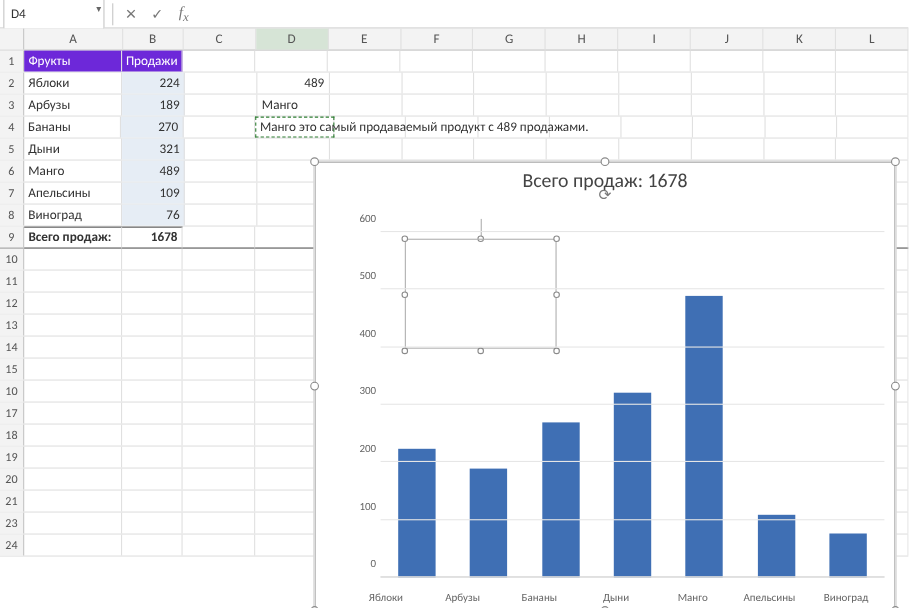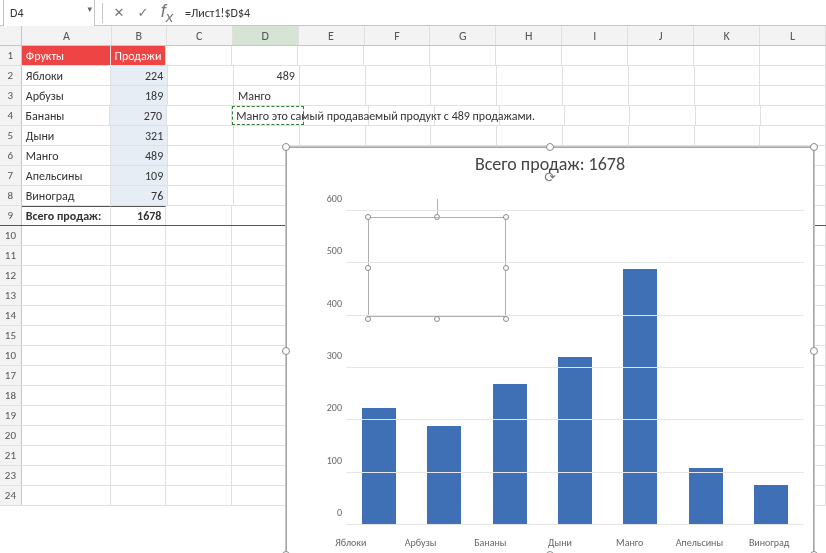--- a/index.html
+++ b/index.html
@@ -5,33 +5,33 @@
   html,body{margin:0;padding:0;font-family:Calibri,Arial,sans-serif;font-size:12px;color:#333;background:#fff;overflow:hidden;}
   *{box-sizing:border-box;}
   .app{width:826px;height:553px;position:relative;background:#fff;}
 
   
   .fbar{display:flex;align-items:center;height:26px;border-bottom:1px solid #c6c6c6;background:#fff;}
   .namebox{width:92px;height:22px;border:1px solid #c6c6c6;margin:0 3px;display:flex;align-items:center;padding:13px 6px;background:#fff;position:relative;}
   .namebox .dd{position:absolute;right:2px;top:3px;color:#666;font-size:9px;}
   .fsep{width:1px;height:20px;background:#c6c6c6;margin:0 4px;}
   .fbtn{width:24px;height:22px;display:flex;align-items:center;justify-content:center;color:#777;font-size:13px;cursor:default;}
-  .fx{font-style:italic;font-family:Liberation Sans, sans-serif;font-size:18px;text-align:right;}
+  .fx{font-style:italic;font-family:Liberation Serif, serif;font-size:14px;text-align:right;}
   .formula{flex:1;padding:0 6px;display:flex;align-items:center;}
 
   
   .grid{position:relative;}
   .colhdrs{display:flex;height:20px;background:#f3f3f3;border-bottom:1px solid #c6c6c6;}
   .rowhdr{width:24px;border-right:1px solid #c6c6c6;display:flex;align-items:center;justify-content:center;background:#f3f3f3;}
   .colhdr{border-right:1px solid #e0e0e0;display:flex;align-items:center;justify-content:center;color:#555;position:relative;}
   .row{display:flex;height:20px;border-bottom:1px solid #e0e0e0;}
   .row .rh{width:24px;border-right:1px solid #c6c6c6;display:flex;align-items:center;justify-content:center;background:#f3f3f3;color:#555;font-size:11px;}
   .cell{border-right:1px solid #e0e0e0;display:flex;align-items:center;padding:0 4px;overflow:hidden;white-space:nowrap;position:relative;}
   .cell.num{justify-content:flex-end;}
-  .hdr-cell{background:#ef4444;color:#fff;font-weight:normal;}
+  .hdr-cell{background:#6d28d9;color:#fff;font-weight:normal;}
   .sel-col{background:#e6edf5;padding-left:28px;}
   .bold{font-weight:bold;}
   .thick-top{border-top:1.5px solid #555;}
   .thick-bottom{border-bottom:1.5px solid #555 !important;}
 
   
   .cA{width:98px;} .cB{width:60px;} .cC{width:72px;} .cD{width:72px;}
   .cE{width:72px;} .cF{width:72px;} .cG{width:72px;} .cH{width:72px;}
   .cI{width:72px;} .cJ{width:72px;} .cK{width:72px;} .cL{width:72px;}
 
@@ -78,23 +78,20 @@
     <div class="namebox">
       <span>D4</span>
       <span class="dd">▾</span>
     </div>
     <div class="fsep"></div>
     <div class="fbtn">✕</div>
     <div class="fbtn">✓</div>
     <div class="fbtn">
         <span class="fx">f<sub>x</sub></span>
       </div>
-    <div class="formula">
-      <span>=Лист1!$D$4</span>
-    </div>
   </div>
 
   <div class="grid">
     <div class="colhdrs">
       <div class="rowhdr"></div>
       <div class="colhdr cA">A</div>
       <div class="colhdr cB">B</div>
       <div class="colhdr cC">C</div>
       <div class="colhdr cD hlhdr">D</div>
       <div class="colhdr cE">E</div>

